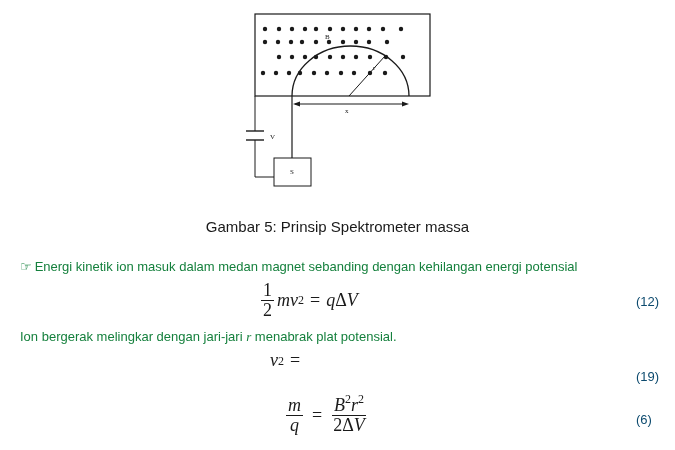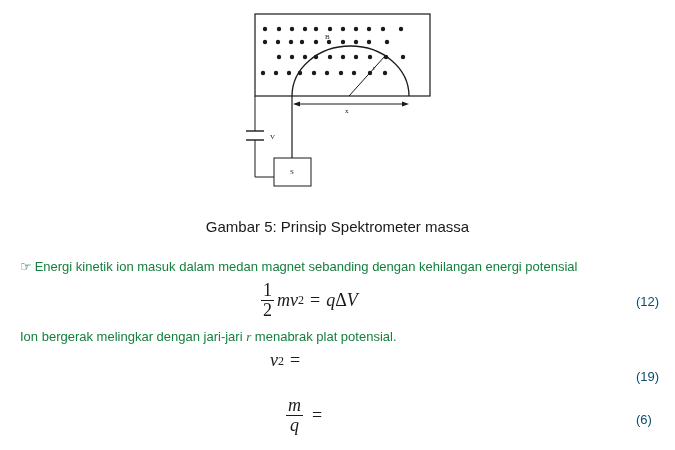--- a/index.html
+++ b/index.html
@@ -202,14 +202,18 @@
   <span class="op">=</span>
 </div>
 <div class="eqnum" style="top:369px;">(19)</div>
 
 <div class="eq" style="left:283px; top:396px;">
   <span class="frac">
     <span class="num"><i>m</i></span>
     <span class="den"><i>q</i></span>
   </span>
   <span class="op">=</span>
+  <span class="frac">
+    <span class="num"><i>B</i><sup>2</sup><i>r</i><sup>2</sup></span>
+    <span class="den"><span class="up">2</span><span class="up">Δ</span><i>V</i></span>
+  </span>
 </div>
 <div class="eqnum" style="top:412px;">(6)</div>
 
 </body></html>

